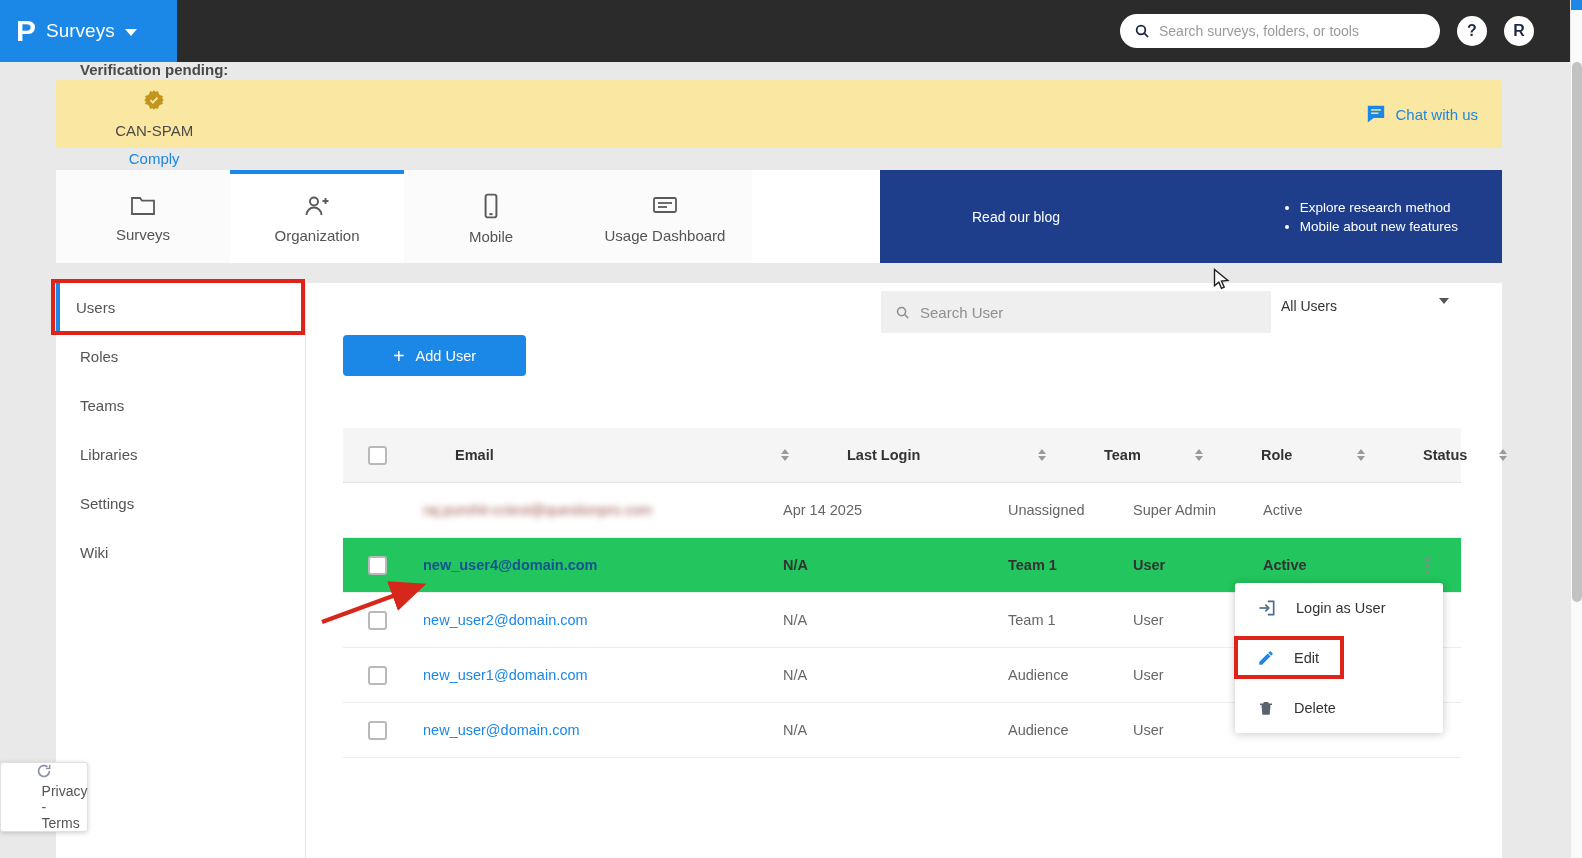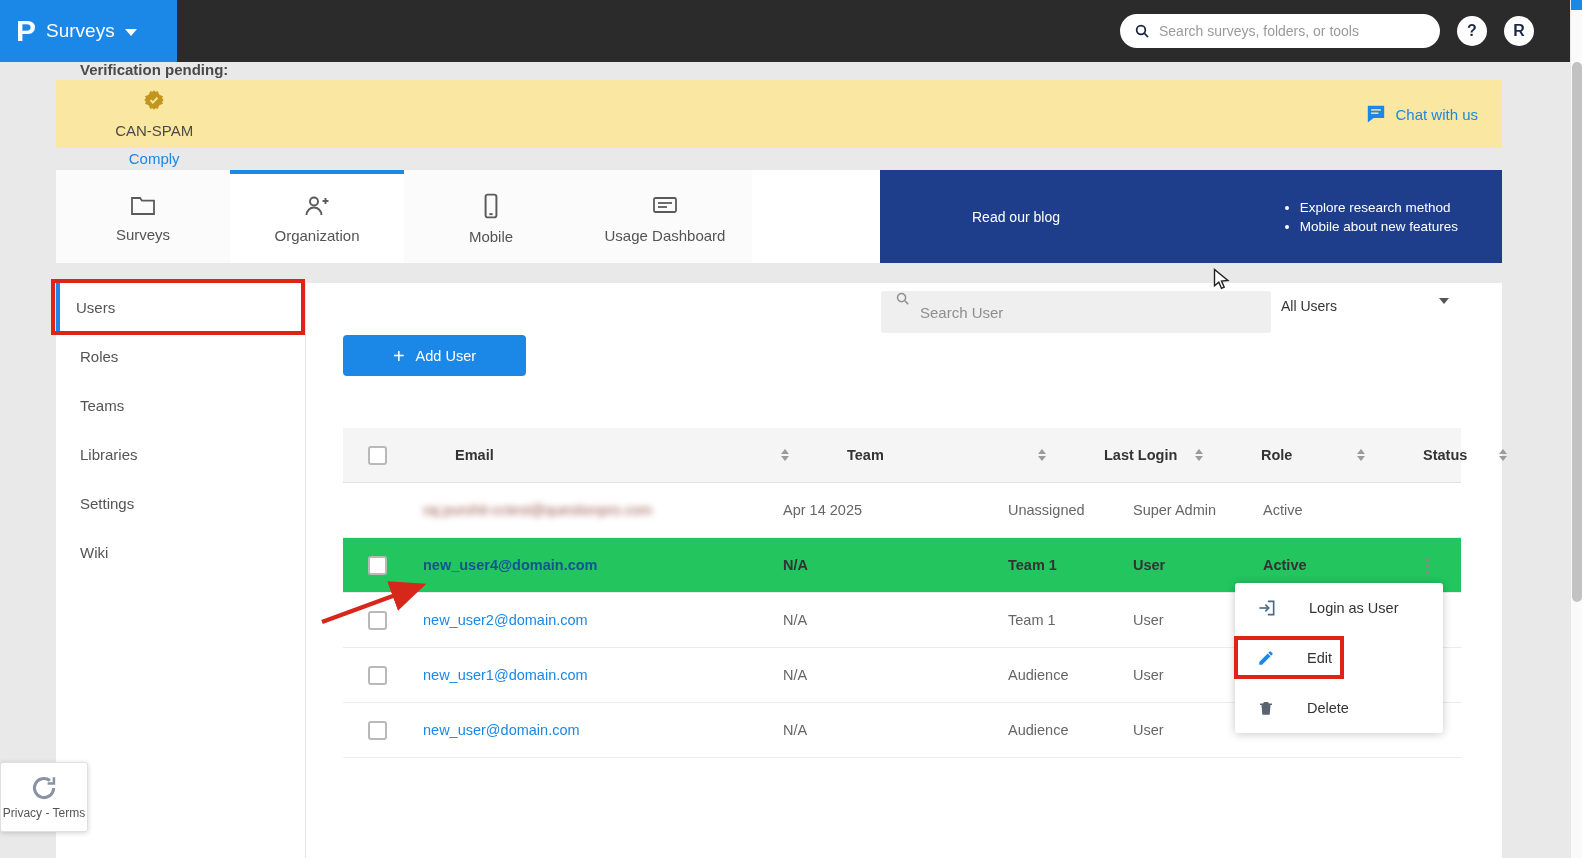--- a/index.html
+++ b/index.html
@@ -42,21 +42,21 @@
   .blog-bullets { margin-left:auto; list-style:disc; padding-left:18px; color:#fff; }
   .blog-bullets li { font-size:13.5px; margin:4px 0; }
 
   
   .sidebar { position:absolute; left:56px; top:283px; width:249px; height:575px; background:#fff; padding-top:0; }
   .side-item { height:49px; display:flex; align-items:center; padding-left:20px; font-size:15px; color:#545454; cursor:pointer; border-left:4px solid transparent; }
   .side-item.active { border-left:4px solid #1b87e6; padding-left:16px; }
 
   
   .main { position:absolute; left:305px; top:283px; width:1197px; height:575px; background:#fff; border-left:1px solid #e5e5e5; }
-  .user-search { position:absolute; left:575px; top:8px; width:390px; height:42px; background:#efefef; border-radius:2px; display:flex; padding:0 14px; gap:10px; }
+  .user-search { position:absolute; left:575px; top:8px; width:390px; height:42px; background:#efefef; border-radius:2px; display:flex; align-items:center; padding:0 14px; gap:10px; }
   .user-search input { border:none; outline:none; background:transparent; flex:1; font-size:15px; color:#333; font-family:"Liberation Sans",sans-serif; }
   .user-search input::placeholder { color:#8f8f8f; }
   .filter-dd { position:absolute; left:975px; top:15px; width:168px; height:28px; display:flex; align-items:flex-start; justify-content:space-between; cursor:pointer; }
   .filter-dd span { font-size:14px; color:#333; }
   .caret-dark { width:0; height:0; border-left:5.5px solid transparent; border-right:5.5px solid transparent; border-top:6.5px solid #555; }
   .add-user { position:absolute; left:37px; top:52px; width:183px; height:41px; background:#1b87e6; border:none; border-radius:4px; color:#fff; font-size:14.5px; font-weight:500; display:flex; align-items:center; justify-content:center; gap:11px; cursor:pointer; font-family:"Liberation Sans",sans-serif; }
   .icon-plus::before { content:"+"; font-size:20px; font-weight:400; line-height:1; }
 
   
   .table { position:absolute; left:37px; top:145px; width:1118px; }
@@ -71,32 +71,32 @@
   .td2 { width:0; height:0; border-left:4px solid transparent; border-right:4px solid transparent; border-top:5px solid #9b9b9b; }
   .email-link { color:#1b87e6; cursor:pointer; }
   .tr.row-hl { background:#22c55e; font-weight:700; color:#333; }
   .tr.row-hl .email-link { color:#14548f; }
   .blurred { filter:blur(3px); color:#9c5a50; }
   .dots { width:100%; display:flex; justify-content:flex-end; padding-right:22px; cursor:pointer; }
   .dots::before { content:"\22EE"; font-size:19px; color:#8a8a8a; letter-spacing:2px; }
 
   
   .ctx-menu { position:absolute; left:1235px; top:583px; width:208px; background:#fff; border-radius:3px; box-shadow:0 1px 10px rgba(0,0,0,.22); z-index:35; }
-  .ctx-item { height:50px; display:flex; align-items:center; gap:32px; padding-left:22px; font-size:14.5px; color:#333; cursor:pointer; }
+  .ctx-item { height:50px; display:flex; align-items:center; gap:19px; padding-left:22px; font-size:14.5px; color:#333; cursor:pointer; }
 
   
   .anno-rect { position:absolute; border:4px solid #df2318; z-index:50; pointer-events:none; }
   .anno-users { left:51px; top:279px; width:254px; height:56px; }
   .anno-edit { left:1234px; top:636px; width:110px; height:43px; }
   .anno-arrow { position:absolute; left:300px; top:566px; z-index:50; pointer-events:none; }
   .cursor { position:absolute; left:1213px; top:268px; z-index:55; pointer-events:none; }
 
   
   .recaptcha { position:absolute; left:0; top:762px; width:88px; height:70px; background:#fff; border:1px solid #e0e0e0; border-radius:3px; box-shadow:0 1px 5px rgba(0,0,0,.18); display:flex; flex-direction:column; align-items:center; justify-content:center; gap:4px; z-index:20; }
-  .recaptcha-text { font-size:12px; color:#555; }
+  .recaptcha-text { font-size:14px; color:#555;padding-left:41px; }
 
   
   .scrollbar { position:absolute; right:0; top:0; width:12px; height:858px; background:#fafafa; border-left:1px solid #e8e8e8; z-index:60; }
   .scroll-top { position:absolute; top:0; left:0; width:12px; height:10px; background:#1b87e6; }
   .scroll-thumb { position:absolute; top:62px; left:1px; width:10px; height:540px; background:#c2c2c2; border-radius:5px; }
 </style>
 </head>
 <body>
 
 <header class="topbar">
@@ -233,28 +233,28 @@
         <input type="checkbox" class="cbx" style="">
       </div>
       <div class="th">
         <span>Email</span>
         <span class="sort">
             <i class="tu"></i>
             <i class="td2"></i>
           </span>
       </div>
       <div class="th">
+        <span>Last Login</span>
+        <span class="sort">
+            <i class="tu"></i>
+            <i class="td2"></i>
+          </span>
+      </div>
+      <div class="th">
         <span>Team</span>
-        <span class="sort">
-            <i class="tu"></i>
-            <i class="td2"></i>
-          </span>
-      </div>
-      <div class="th">
-        <span>Last Login</span>
         <span class="sort">
             <i class="tu"></i>
             <i class="td2"></i>
           </span>
       </div>
       <div class="th">
         <span>Role</span>
         <span class="sort">
             <i class="tu"></i>
             <i class="td2"></i>

